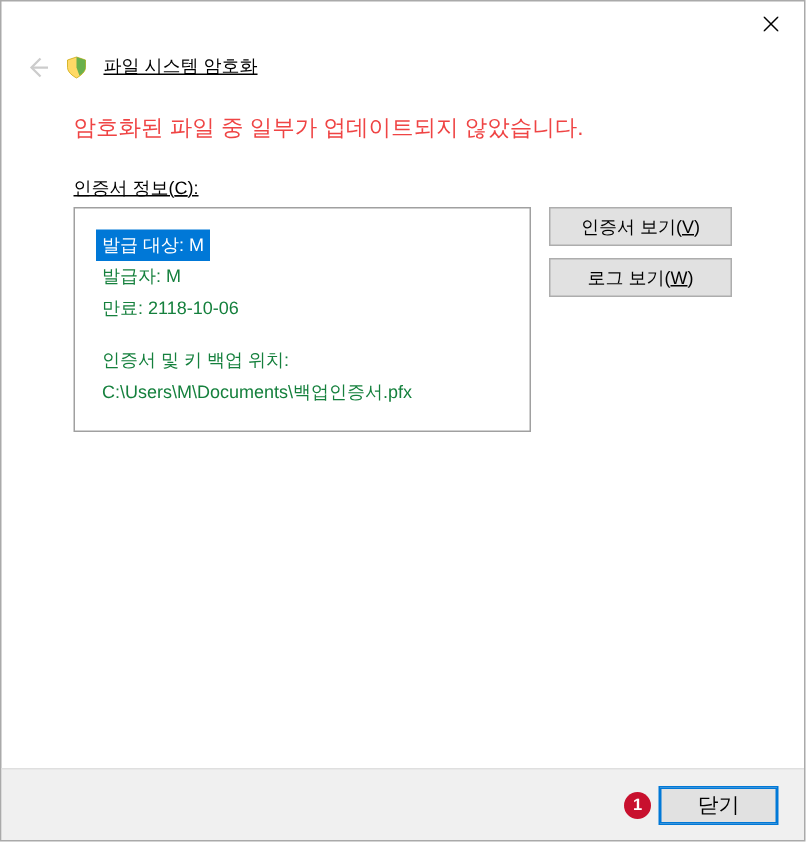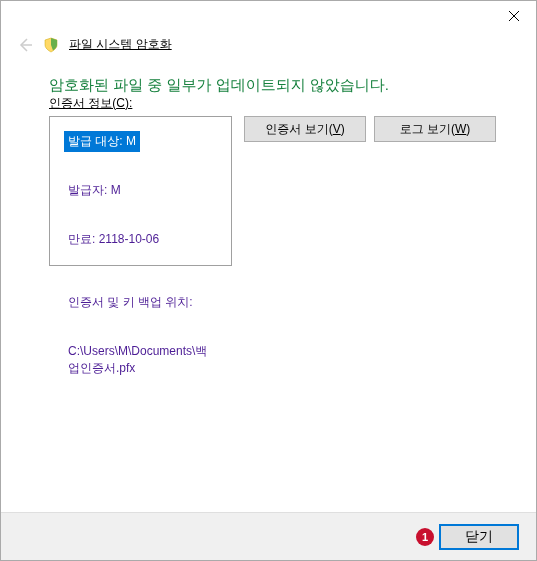--- a/index.html
+++ b/index.html
@@ -70,21 +70,22 @@
       color: #000000;
     }
     .content {
       position: absolute;
       top: 75px;
       left: 48px;
       right: 40px;
     }
     .heading {
       font-size: 15px;
-      color: #15803d;
+      color: #ef4444;
+      margin-bottom: 22px;
     }
     .cert-label {
       font-size: 12px;
       color: #000000;
       margin-bottom: 4px;
       text-decoration: underline;
     }
     .main-row {
       display: flex;
       gap: 12px;
@@ -99,28 +100,28 @@
     .cert-selected {
       background: #0078d7;
       color: #ffffff;
       padding: 2px 4px;
       font-size: 12px;
       display: inline-block;
     }
     .cert-line {
       padding: 2px 4px;
       font-size: 12px;
-      color: #4c1d95;
-      margin-top: 28px;
+      color: #15803d;
     }
     .cert-spacer {
       height: 14px;
     }
     .button-col {
       display: flex;
+      flex-direction: column;
       gap: 8px;
     }
     .side-btn {
       width: 122px;
       height: 26px;
       background: #e1e1e1;
       border: 1px solid #adadad;
       font-size: 12px;
       font-family: inherit;
       cursor: pointer;

